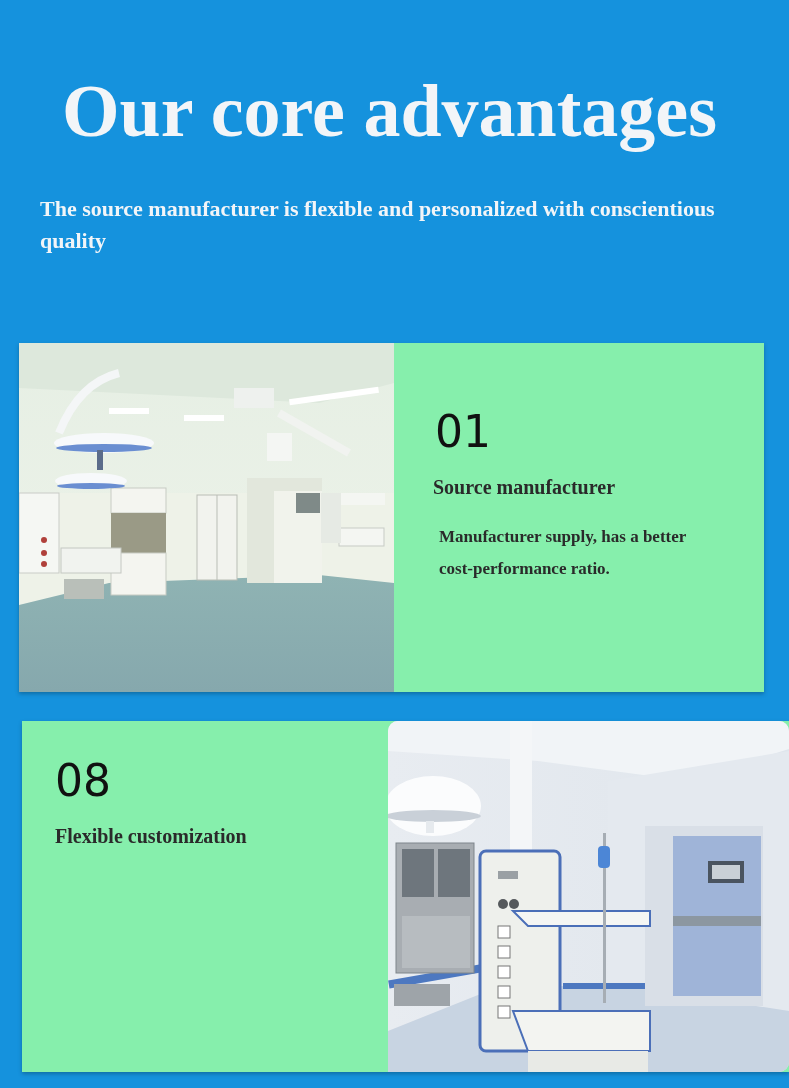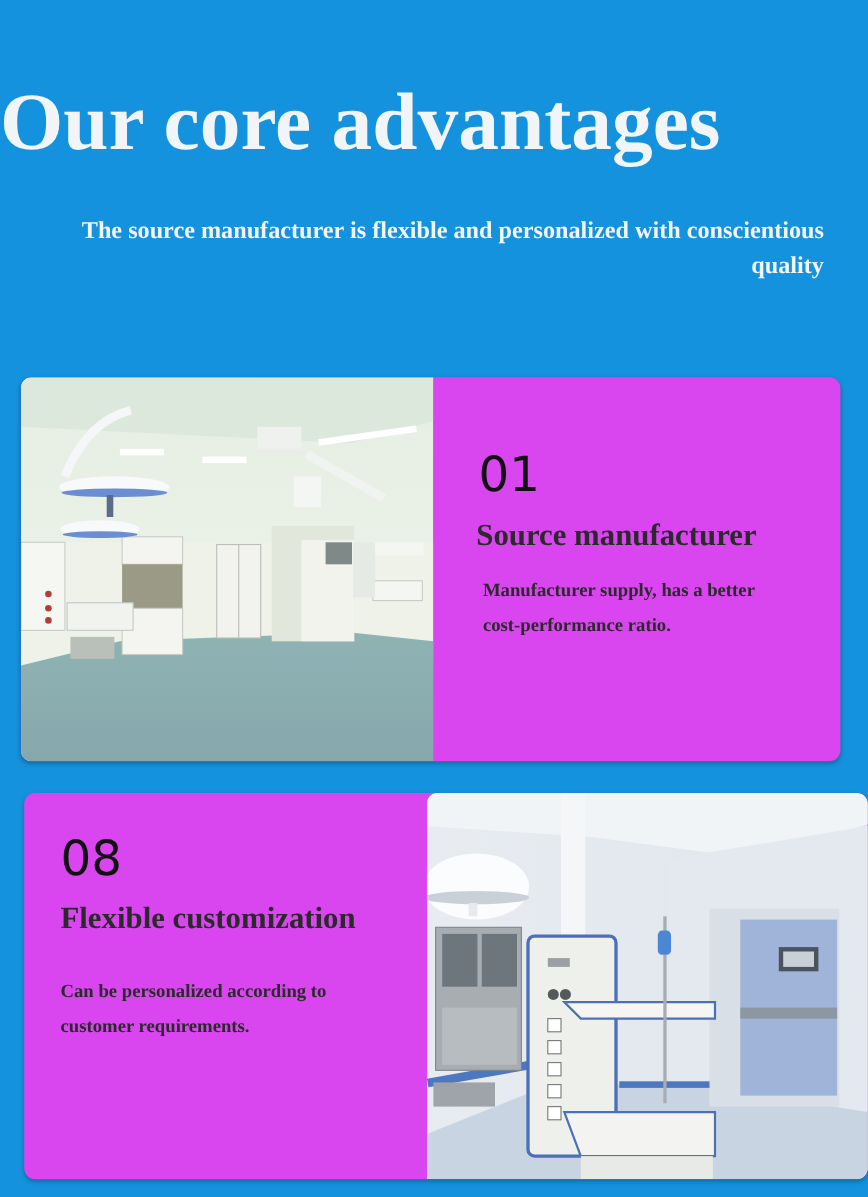--- a/index.html
+++ b/index.html
@@ -4,45 +4,45 @@
 <style>
   html, body { margin: 0; padding: 0; }
   body {
     width: 789px; height: 1088px; overflow: hidden;
     background: #1592dd;
     font-family: "Liberation Serif", serif;
     position: relative;
   }
   .title {
     position: absolute; left: 0; top: 66px; width: 779px;
-    color: #f2f5f8;
+    text-align: center; color: #f2f5f8;
     font-family: "Liberation Serif", serif; font-weight: bold;
     font-size: 74px; line-height: 90px; letter-spacing: 0px;
     transform: scaleY(1.0);
   }
   .subtitle {
     position: absolute; left: 40px; top: 193px; width: 709px;
-    text-align: right; color: #f2f5f8;
+    text-align: left; color: #f2f5f8;
     font-weight: bold; font-size: 22px; line-height: 32px;
   }
   .card {
-    position: absolute; background: #d946ef; border-radius: 10px;
+    position: absolute; background: #86efac; border-radius: 0;
     overflow: hidden; box-shadow: 0 2px 4px rgba(0,0,0,0.25);
   }
   .card1 { left: 19px; top: 343px; width: 745px; height: 349px; }
   .card2 { left: 22px; top: 721px; width: 767px; height: 351px; }
   .photo { position: absolute; overflow: hidden; }
   .card1 .photo { left: 0; top: 0; width: 375px; height: 349px; }
   .card2 .photo { left: 366px; top: 0; width: 401px; height: 351px; border-radius: 10px 10px 10px 0; }
   .num {
     position: absolute; font-family: "DejaVu Sans", sans-serif;
     font-size: 44px; color: #111; line-height: 50px;
   }
   .head {
-    position: absolute; font-weight: bold; font-size: 28px; color: #2a2a2a; line-height: 38px; white-space: nowrap;
+    position: absolute; font-weight: bold; font-size: 20px; color: #2a2a2a; line-height: 38px; white-space: nowrap;
   }
   .desc {
     position: absolute; font-weight: bold; font-size: 17px; color: #2a2a2a; line-height: 32px;
   }
   .card1 .num { left: 416px; top: 64px; }
   .card1 .head { left: 414px; top: 125px; }
   .card1 .desc { left: 420px; top: 178px; width: 280px; }
   .card2 .num { left: 33px; top: 35px; }
   .card2 .head { left: 33px; top: 96px; text-align: center; }
   .card2 .desc { left: 33px; top: 164px; width: 300px; }
@@ -111,21 +111,20 @@
     </svg>
   </div>
   <div class="num">01</div>
   <div class="head">Source manufacturer</div>
   <div class="desc">Manufacturer supply, has a better cost-performance ratio.</div>
 </div>
 
 <div class="card card2">
   <div class="num">08</div>
   <div class="head">Flexible customization</div>
-  <div class="desc">Can be personalized according to customer requirements.</div>
   <div class="photo">
     <svg width="401" height="351" viewBox="0 0 401 351" xmlns="http://www.w3.org/2000/svg">
       <defs>
         <linearGradient id="c2wall" x1="0" y1="0" x2="1" y2="0">
           <stop offset="0" stop-color="#e8ecf1"></stop>
           <stop offset="1" stop-color="#dfe5ec"></stop>
         </linearGradient>
       </defs>
       <rect width="401" height="351" fill="url(#c2wall)"></rect>
 

